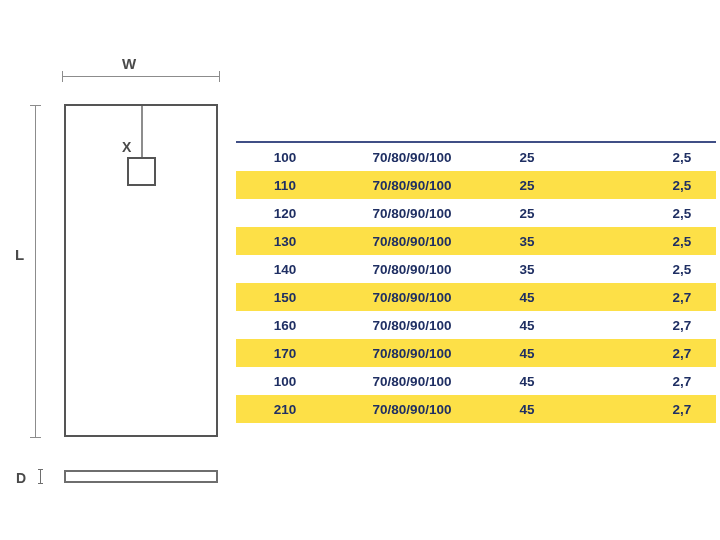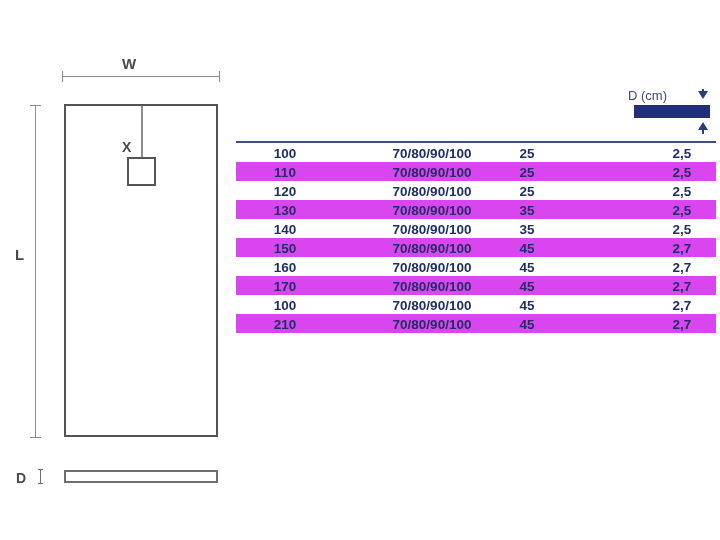--- a/index.html
+++ b/index.html
@@ -256,35 +256,35 @@
 
   
   .table-body {
     position: absolute;
     left: 0;
     top: 143px;
     width: 484px;
   }
   .row {
     position: relative;
-    height: 19px;
+    height: 28px;
     width: 480px;
   }
-  .row.alt { background: #d946ef; }
+  .row.alt { background: #fde047; }
   .cell {
     position: absolute;
     top: 50%;
     transform: translate(-50%, -50%);
     font-size: 13.5px;
     font-weight: bold;
     color: #1f2f63;
     white-space: nowrap;
   }
   .cell.col-l { left: 49px; }
-  .cell.col-w { left: 176px; margin-left: 20px; }
+  .cell.col-w { left: 176px; }
   .cell.col-x { left: 291px; }
   .cell.col-d { left: 446px; }
 </style>
 </head>
 <body>
 
 <div id="diagram">
 
   <div class="w-label">W</div>
   <div class="w-dim-line"></div>
@@ -302,28 +302,20 @@
   <div class="x-label">X</div>
   <div class="drain-square"></div>
 
   <div class="d-label">D</div>
   <div class="d-tick"></div>
   <div class="tray-profile"></div>
 </div>
 
 <div id="table-area">
 
-  <div class="d-indicator">
-    <div class="d-indicator-label">D (cm)</div>
-    <div class="d-arrow d-arrow-down"></div>
-    <div class="d-arrow-down-stem"></div>
-    <div class="d-bar"></div>
-    <div class="d-arrow d-arrow-up"></div>
-    <div class="d-arrow-up-stem"></div>
-  </div>
 
   <div class="head-rule"></div>
 
   <div class="table-body" id="table-body">
       <div class="row">
         <div class="cell col-l">100</div>
         <div class="cell col-w">70/80/90/100</div>
         <div class="cell col-x">25</div>
         <div class="cell col-d">2,5</div>
       </div>

